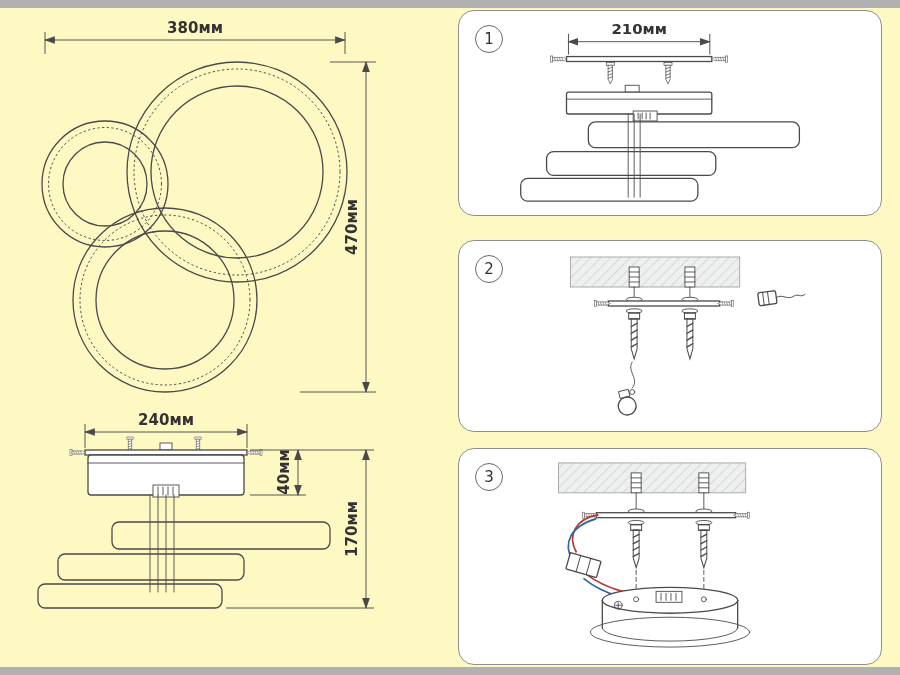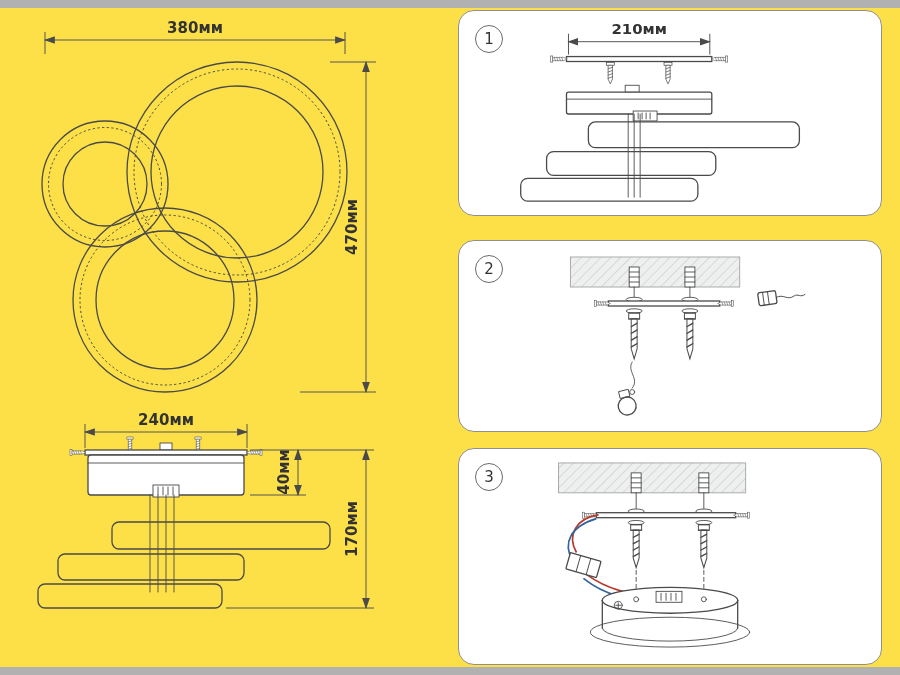--- a/index.html
+++ b/index.html
@@ -1,20 +1,20 @@
 <!DOCTYPE html>
 <html style="--line: #4a4a4a; --dim: #555555; --text: #333333; --band: #b1b1b1; --panel-border: #8f8f8f; --wire-red: #b63a2e; --wire-blue: #31639c;"><head>
 <meta charset="utf-8">
 <style>
   :root{
     --line:#4a4a4a; --dim:#555555; --text:#333333; --band:#b1b1b1;
     --panel-border:#8f8f8f; --wire-red:#b63a2e; --wire-blue:#31639c;
   }
   html,body{margin:0;padding:0;background:#fff;}
-  .stage{position:relative;width:900px;height:675px;background:#fde047;overflow:hidden;
+  .stage{position:relative;width:900px;height:675px;background:#fef9c3;overflow:hidden;
          font-family:"DejaVu Sans",sans-serif;}
   .band{position:absolute;left:0;width:900px;height:8px;background:var(--band);}
   .band-top{top:0}.band-bottom{bottom:0}
   .panel{position:absolute;left:458px;width:424px;border:1.6px solid var(--panel-border);
          border-radius:16px;background:#fff;box-sizing:border-box;}
   #panel-1{top:10px;height:206px}
   #panel-2{top:240px;height:192px}
   #panel-3{top:448px;height:217px}
   .badge{position:absolute;left:16px;top:14px;width:26px;height:26px;border:1.5px solid #6a6a6a;
          border-radius:50%;display:flex;align-items:center;justify-content:center;

